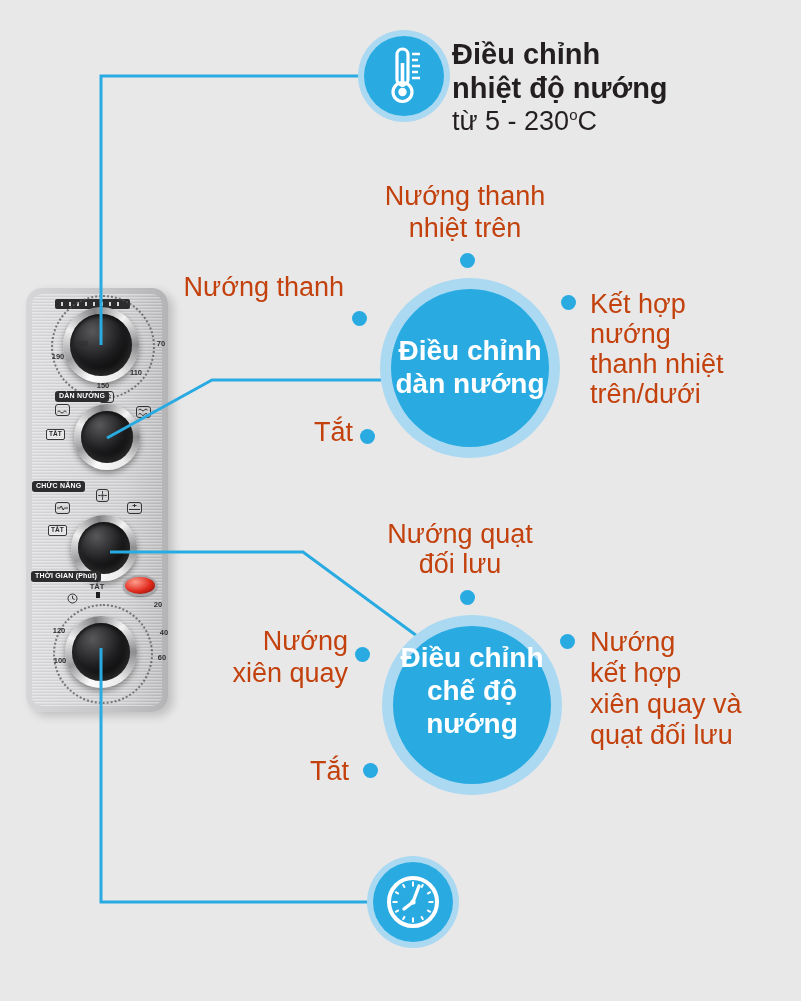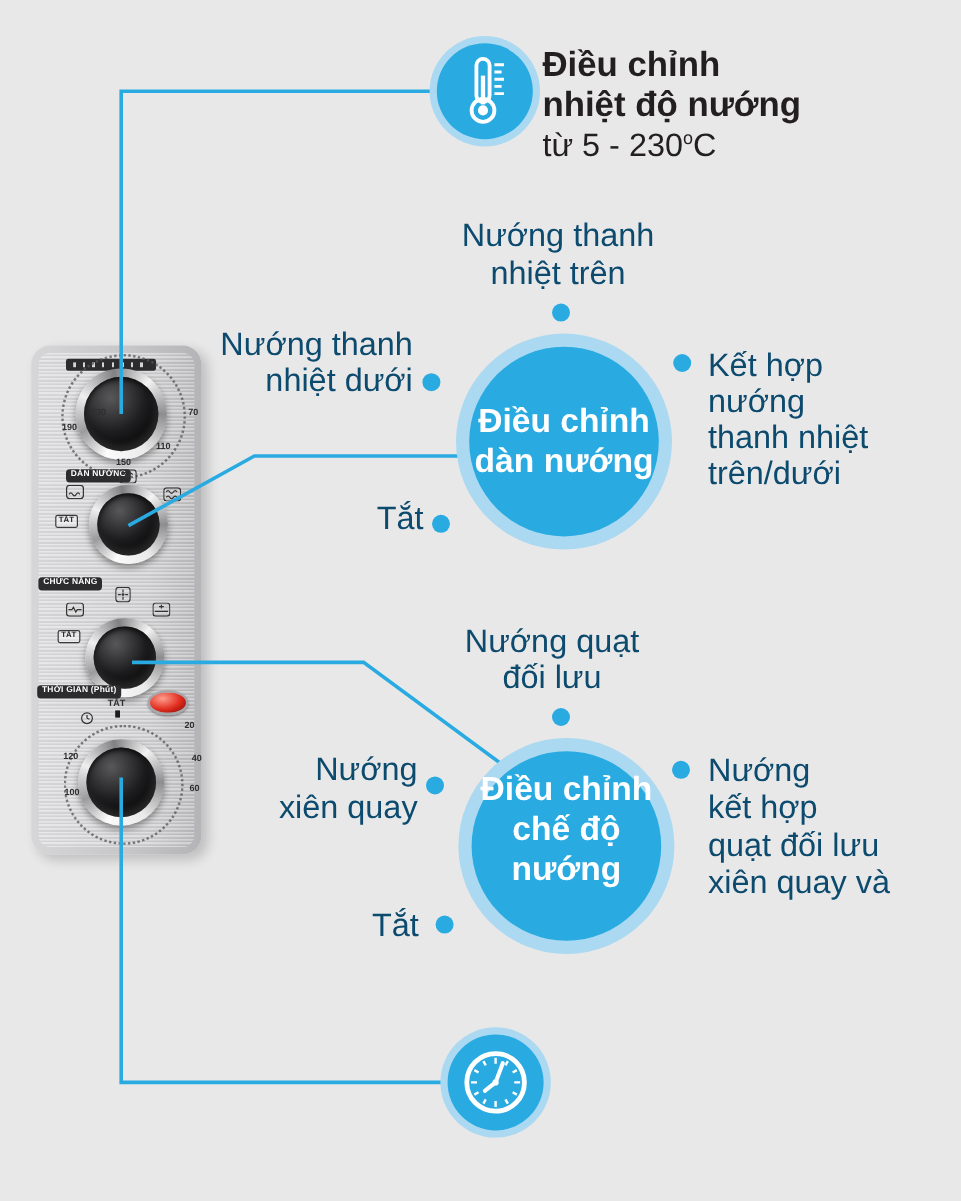--- a/index.html
+++ b/index.html
@@ -43,21 +43,21 @@
   .marker{position:absolute;width:4px;height:6px;background:#1c1c1e;}
 
   
   .ring{position:absolute;border-radius:50%;background:#abd9f1;z-index:3;}
   .disc{position:absolute;border-radius:50%;background:#29abe2;z-index:4;}
   .dot{position:absolute;width:15px;height:15px;border-radius:50%;background:#29abe2;z-index:4;}
 
   .heading{position:absolute;z-index:5;font-size:29px;font-weight:bold;line-height:34px;color:#231f20;}
   .subrange{font-size:27px;font-weight:normal;line-height:33px;}
   .sup{font-size:15px;vertical-align:super;line-height:0;}
-  .lbl{position:absolute;z-index:5;font-size:27px;line-height:30px;color:#0c4a6e;}
+  .lbl{position:absolute;z-index:5;font-size:27px;line-height:30px;color:#c2410c;}
   .center-text{position:absolute;z-index:5;color:#fff;font-weight:bold;font-size:28px;
                line-height:33px;text-align:center;width:180px;}
   .t-center{text-align:center;}
   .t-right{text-align:right;}
 </style>
 </head>
 <body>
 
 <div class="stage">
 
@@ -157,21 +157,20 @@
   </div>
 
   <div class="lbl t-center" style="left:330px;top:180px;width:270px;line-height:32px;">
     <div>Nướng thanh</div>
     <div>nhiệt trên</div>
   </div>
   <div class="dot" style="left:460px;top:253px;"></div>
 
   <div class="lbl t-right" style="right:457px;top:272px;width:220px;">
     <div>Nướng thanh</div>
-    <div>nhiệt dưới</div>
   </div>
   <div class="dot" style="left:352px;top:311px;"></div>
 
   <div class="dot" style="left:561px;top:295px;"></div>
   <div class="lbl" style="left:590px;top:289px;">
     <div>Kết hợp</div>
     <div>nướng</div>
     <div>thanh nhiệt</div>
     <div>trên/dưới</div>
   </div>
@@ -195,22 +194,22 @@
   <div class="lbl t-right" style="right:453px;top:625px;width:200px;line-height:32px;">
     <div>Nướng</div>
     <div>xiên quay</div>
   </div>
   <div class="dot" style="left:355px;top:647px;"></div>
 
   <div class="dot" style="left:560px;top:634px;"></div>
   <div class="lbl" style="left:590px;top:627px;line-height:31px;">
     <div>Nướng</div>
     <div>kết hợp</div>
+    <div>xiên quay và</div>
     <div>quạt đối lưu</div>
-    <div>xiên quay và</div>
   </div>
 
   <div class="lbl t-right" style="right:452px;top:756px;width:120px;">Tắt</div>
   <div class="dot" style="left:363px;top:763px;"></div>
 
   <div class="ring" style="left:382px;top:615px;width:180px;height:180px;"></div>
   <div class="disc" style="left:393px;top:626px;width:158px;height:158px;"></div>
   <div class="center-text" style="left:382px;top:641px;">
     <div>Điều chỉnh</div>
     <div>chế độ</div>

